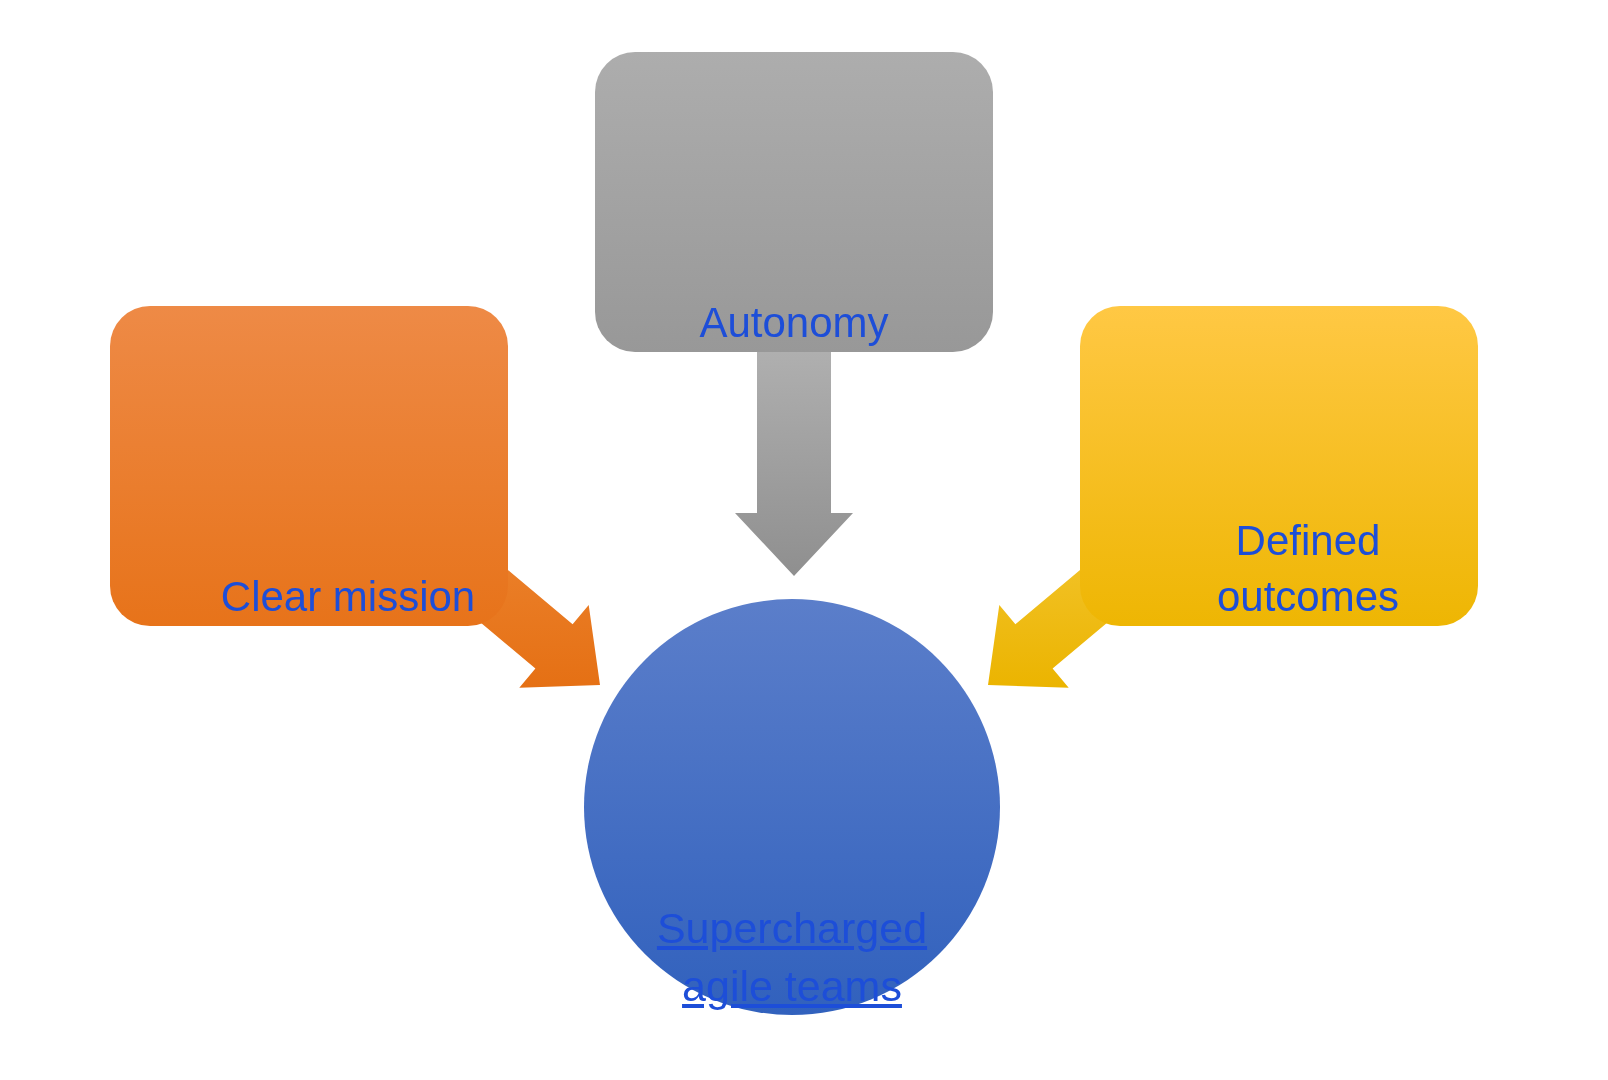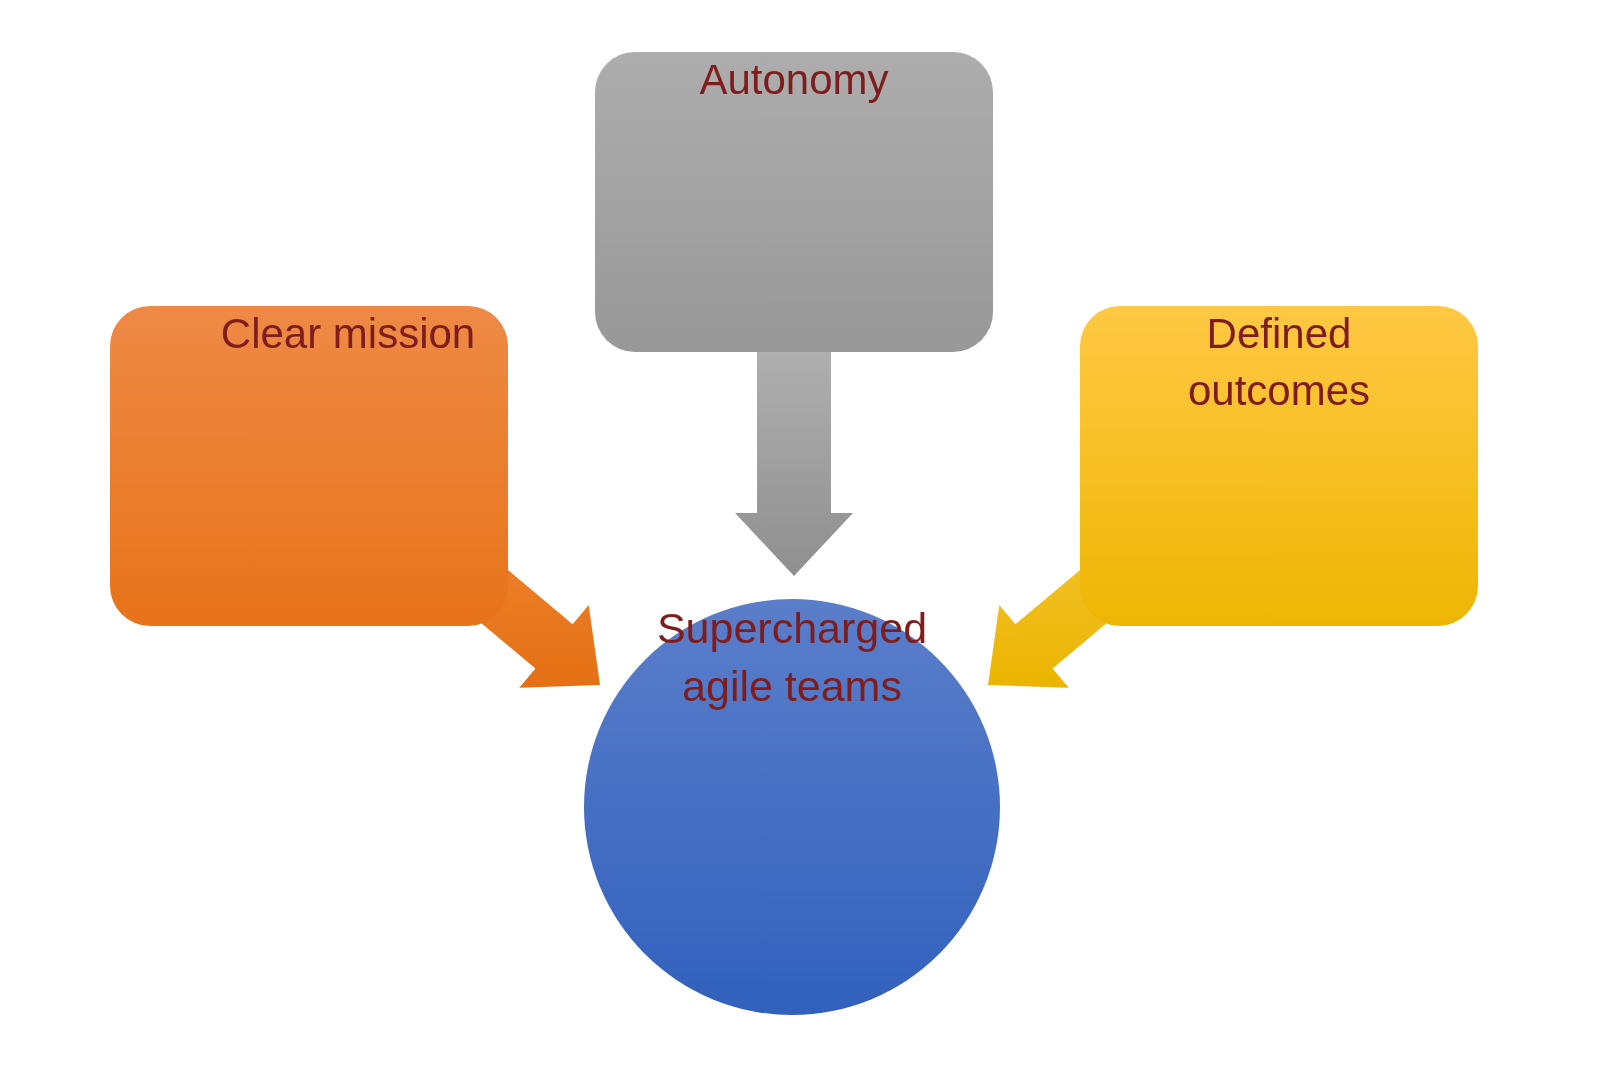--- a/index.html
+++ b/index.html
@@ -16,35 +16,35 @@
     overflow: hidden;
   }
   .canvas svg {
     position: absolute;
     left: 0;
     top: 0;
   }
   .label {
     position: absolute;
     display: flex;
-    align-items: flex-start;
+    align-items: flex-end;
     justify-content: center;
     text-align: center;
-    color: #7f1d1d;
+    color: #1d4ed8;
     font-size: 42px;
     line-height: 1.35;
     font-weight: 400;
     pointer-events: none;
   }
   .label span { display: inline-block; }
   .label-left   { left: 110px;  top: 306px; width: 476px; height: 320px; }
   .label-top    { left: 595px;  top: 52px;  width: 398px; height: 300px; }
-  .label-right  { left: 1080px; top: 306px; width: 398px; height: 320px; }
+  .label-right  { left: 1080px; top: 306px; width: 398px; height: 320px; padding-left: 29px; }
   .label-right span { max-width: 270px; }
-  .label-center { left: 584px;  top: 599px; width: 416px; height: 416px; font-size: 43px; }
+  .label-center { left: 584px;  top: 599px; width: 416px; height: 416px; font-size: 43px; text-decoration: underline; }
   .label-center span { max-width: 340px; }
 </style>
 </head>
 <body>
 
 <div class="canvas">
   <svg width="1608" height="1080" viewBox="0 0 1608 1080">
     <defs>
       <linearGradient id="g-left-box" x1="0" y1="0" x2="0" y2="1">
         <stop offset="0" stop-color="#ee8a46"></stop>

